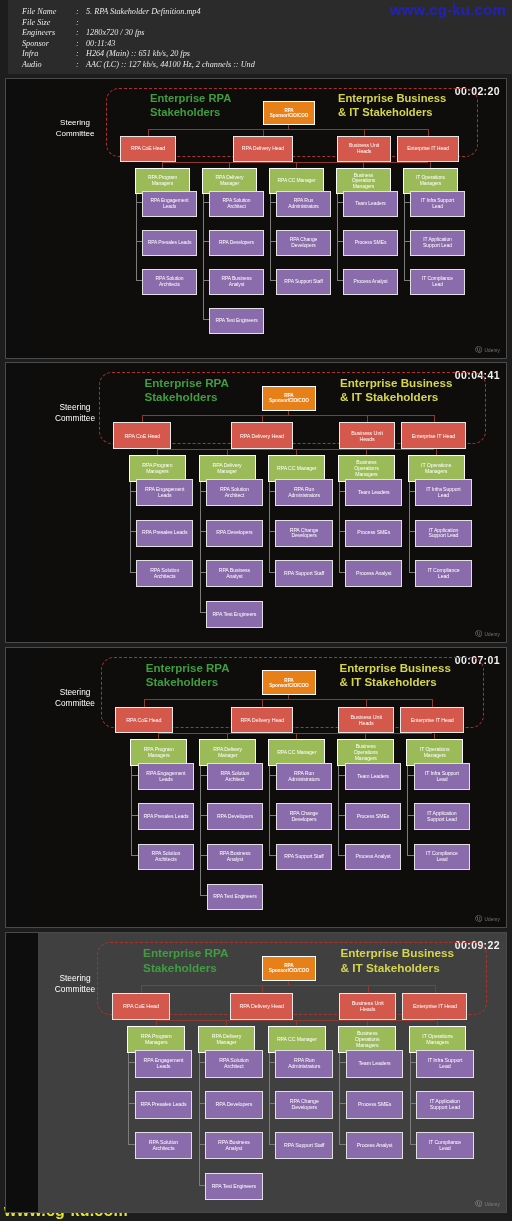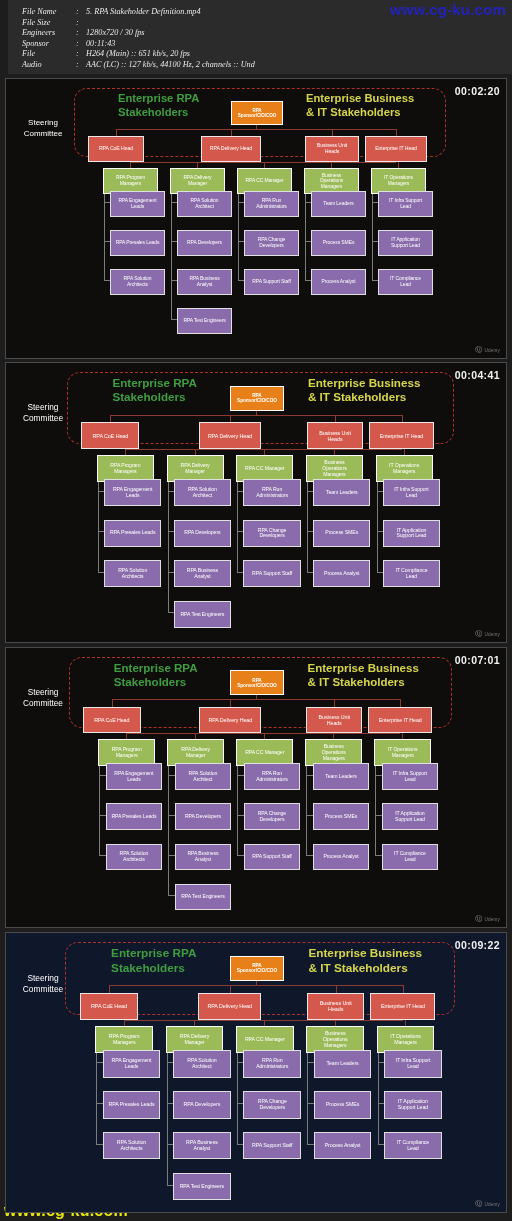--- a/index.html
+++ b/index.html
@@ -33,20 +33,21 @@
     font-family: "Liberation Sans", sans-serif;
     font-size: 16px; font-weight: 700; color: #e8e80d; letter-spacing: .2px;
   }
 
   
   .panel {
     position: absolute; left: 5px; width: 502px;
     background: #0d0d0d;
     border: 1px solid #4a4a4a;
     overflow: hidden;
+    padding-left: 32px;
   }
   .panel-inner { position: relative; width: 100%; height: 100%; background:#0e0d0c; }
 
   .timestamp {
     position: absolute; right: 6px; top: 6px;
     font-family: "Liberation Sans", sans-serif;
     font-size: 10.5px; font-weight: 700; color: #f2f2f2; letter-spacing: .4px;
   }
 
   .steering {
@@ -114,21 +115,21 @@
         <span class="meta-key">Engineers</span>
         <span class="meta-colon">:</span>
         <span class="meta-val">1280x720 / 30 fps</span>
       </div>
       <div class="meta-row">
         <span class="meta-key">Sponsor</span>
         <span class="meta-colon">:</span>
         <span class="meta-val">00:11:43</span>
       </div>
       <div class="meta-row">
-        <span class="meta-key">File</span>
+        <span class="meta-key">Infra</span>
         <span class="meta-colon">:</span>
         <span class="meta-val">H264 (Main) :: 651 kb/s, 20 fps</span>
       </div>
       <div class="meta-row">
         <span class="meta-key">Audio</span>
         <span class="meta-colon">:</span>
         <span class="meta-val">AAC (LC) :: 127 kb/s, 44100 Hz, 2 channels :: Und</span>
       </div>
     </div>
 
@@ -415,21 +416,21 @@
 Support Lead</div>
           <div class="bx bx-purple" style="left: 375.63px; top: 195.52px; width: 56.65px; height: 26.78px; font-size: 5.15px;">IT Compliance
 Lead</div>
           <div class="logo-wm">
             <div class="mark">Ⓤ</div>
             <div class="" style="font-size: 4.6px;">Udemy</div>
           </div>
         </div>
       </div>
       <div class="panel" style="left: 5px; top: 932px; width: 502px; height: 281px;">
-        <div class="panel-inner" style="background: #0f172a;">
+        <div class="panel-inner" style="background: #404040;">
           <div class="timestamp">00:09:22</div>
           <div class="steering" style="top: 39.6px; font-size: 8.4px;">Steering
 Committee</div>
           <div class="dashed" style="left: 58.85px; top: 9.15px; width: 390.6px; height: 72.45px;"></div>
           <div class="hd hd-green" style="color: rgb(63, 158, 63); left: 105.05px; top: 13.35px; width: 126px; font-size: 11.76px;">Enterprise RPA
 Stakeholders</div>
           <div class="hd hd-yellow" style="color: rgb(214, 214, 74); left: 302.45px; top: 13.35px; width: 147px; font-size: 11.76px;">Enterprise Business
 &amp; IT Stakeholders</div>
           <div class="ln-red" style="left: 249.95px; top: 43.8px; width: 1.05px; height: 8.4px;"></div>
           <div class="ln-red" style="left: 102.95px; top: 52.2px; width: 294px; height: 1.05px;"></div>

